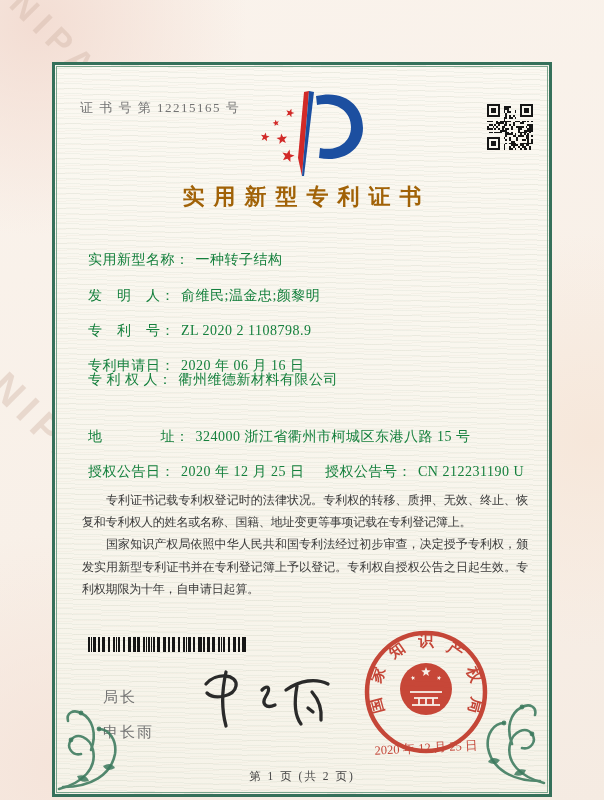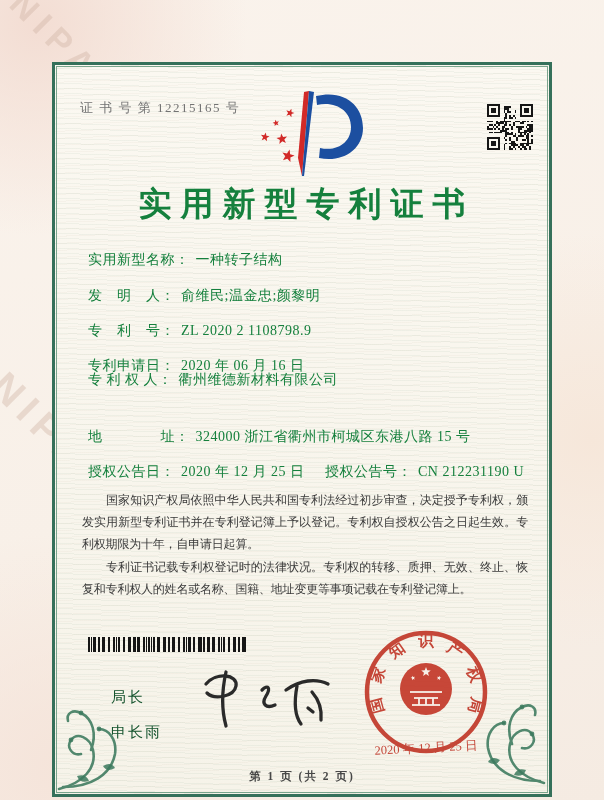--- a/index.html
+++ b/index.html
@@ -28,47 +28,47 @@
       repeating-linear-gradient(-2deg, rgba(185,165,140,0.07) 0 1px, rgba(0,0,0,0) 1px 7px),
       linear-gradient(#fbf8f1,#f6f3e9);
   }
   .frame::before{
     content:"";position:absolute;inset:1px;border:1px solid #7aa48c;pointer-events:none;
   }
   .cert-no{position:absolute;left:80px;top:99px;font-size:13px;color:#737373;letter-spacing:1.5px;}
   .logo{position:absolute;left:243px;top:86px;}
   .title{
     position:absolute;left:0;top:182px;width:100%;text-align:center;
-    font-size:33px;font-weight:600;color:#15803d;letter-spacing:9px;text-indent:9px;
+    font-size:22px;font-weight:600;color:#a16207;letter-spacing:9px;text-indent:9px;
   }
   .row{position:absolute;left:88px;font-size:14px;color:#15803d;white-space:nowrap;letter-spacing:0.5px;}
   .fvalue{margin-left:6px;}
   .grant-no{position:absolute;left:237px;}
   .paras{position:absolute;left:82px;top:489px;width:446px;}
   .paras p{
     margin:0;text-indent:2em;font-size:12px;line-height:1.85;color:#3a3a3a;
     text-align:justify;letter-spacing:-0.2px;
   }
   .barcode{
     position:absolute;left:88px;top:637px;width:158px;height:15px;
     background-image:
       repeating-linear-gradient(90deg,#161616 0 2px,rgba(0,0,0,0) 2px 5px),
       repeating-linear-gradient(90deg,#161616 0 1px,rgba(0,0,0,0) 1px 7px),
       repeating-linear-gradient(90deg,rgba(0,0,0,0) 0 3px,#161616 3px 4px,rgba(0,0,0,0) 4px 11px);
   }
-  .director{position:absolute;left:103px;top:688px;font-size:15px;color:#14532d;margin-left:8px;}
+  .director{position:absolute;left:103px;top:688px;font-size:15px;color:#737373;}
   .director div{letter-spacing:2px;margin-bottom:16px;}
   .signature{position:absolute;left:192px;top:664px;}
   .seal{position:absolute;left:360px;top:626px;opacity:0.93;}
   .flourish{position:absolute;}
   .fl-left{left:53px;top:688px;}
   .fl-right{left:460px;top:676px;transform:scaleX(-1);}
   .footer{
     position:absolute;left:0;top:769px;width:100%;text-align:center;
-    font-size:11.5px;color:#474747;letter-spacing:2px;font-weight:bold;
+    font-size:11.5px;color:#474747;letter-spacing:2px;
   }
   .qr{position:absolute;left:487px;top:104px;}
 </style>
 </head>
 <body>
 
 <div class="watermark wm1">CNIPA</div>
 <div class="watermark wm2">CNIPA</div>
 <div class="watermark wm3">CNIPA</div>
 
@@ -311,22 +311,22 @@
 </div>
 
 <div class="row" style="top:463px">
   <span>授权公告日：</span><span class="fvalue">2020 年 12 月 25 日</span>
   <span class="grant-no">
     <span>授权公告号：</span><span class="fvalue">CN 212231190 U</span>
   </span>
 </div>
 
 <div class="paras">
+  <p>专利证书记载专利权登记时的法律状况。专利权的转移、质押、无效、终止、恢复和专利权人的姓名或名称、国籍、地址变更等事项记载在专利登记簿上。</p>
   <p>国家知识产权局依照中华人民共和国专利法经过初步审查，决定授予专利权，颁发实用新型专利证书并在专利登记簿上予以登记。专利权自授权公告之日起生效。专利权期限为十年，自申请日起算。</p>
-  <p>专利证书记载专利权登记时的法律状况。专利权的转移、质押、无效、终止、恢复和专利权人的姓名或名称、国籍、地址变更等事项记载在专利登记簿上。</p>
 </div>
 
 <div class="barcode"></div>
 
 <div class="director">
   <div>局长</div>
   <div>申长雨</div>
 </div>
 
 <svg class="signature" width="140" height="80" viewBox="0 0 140 80">

